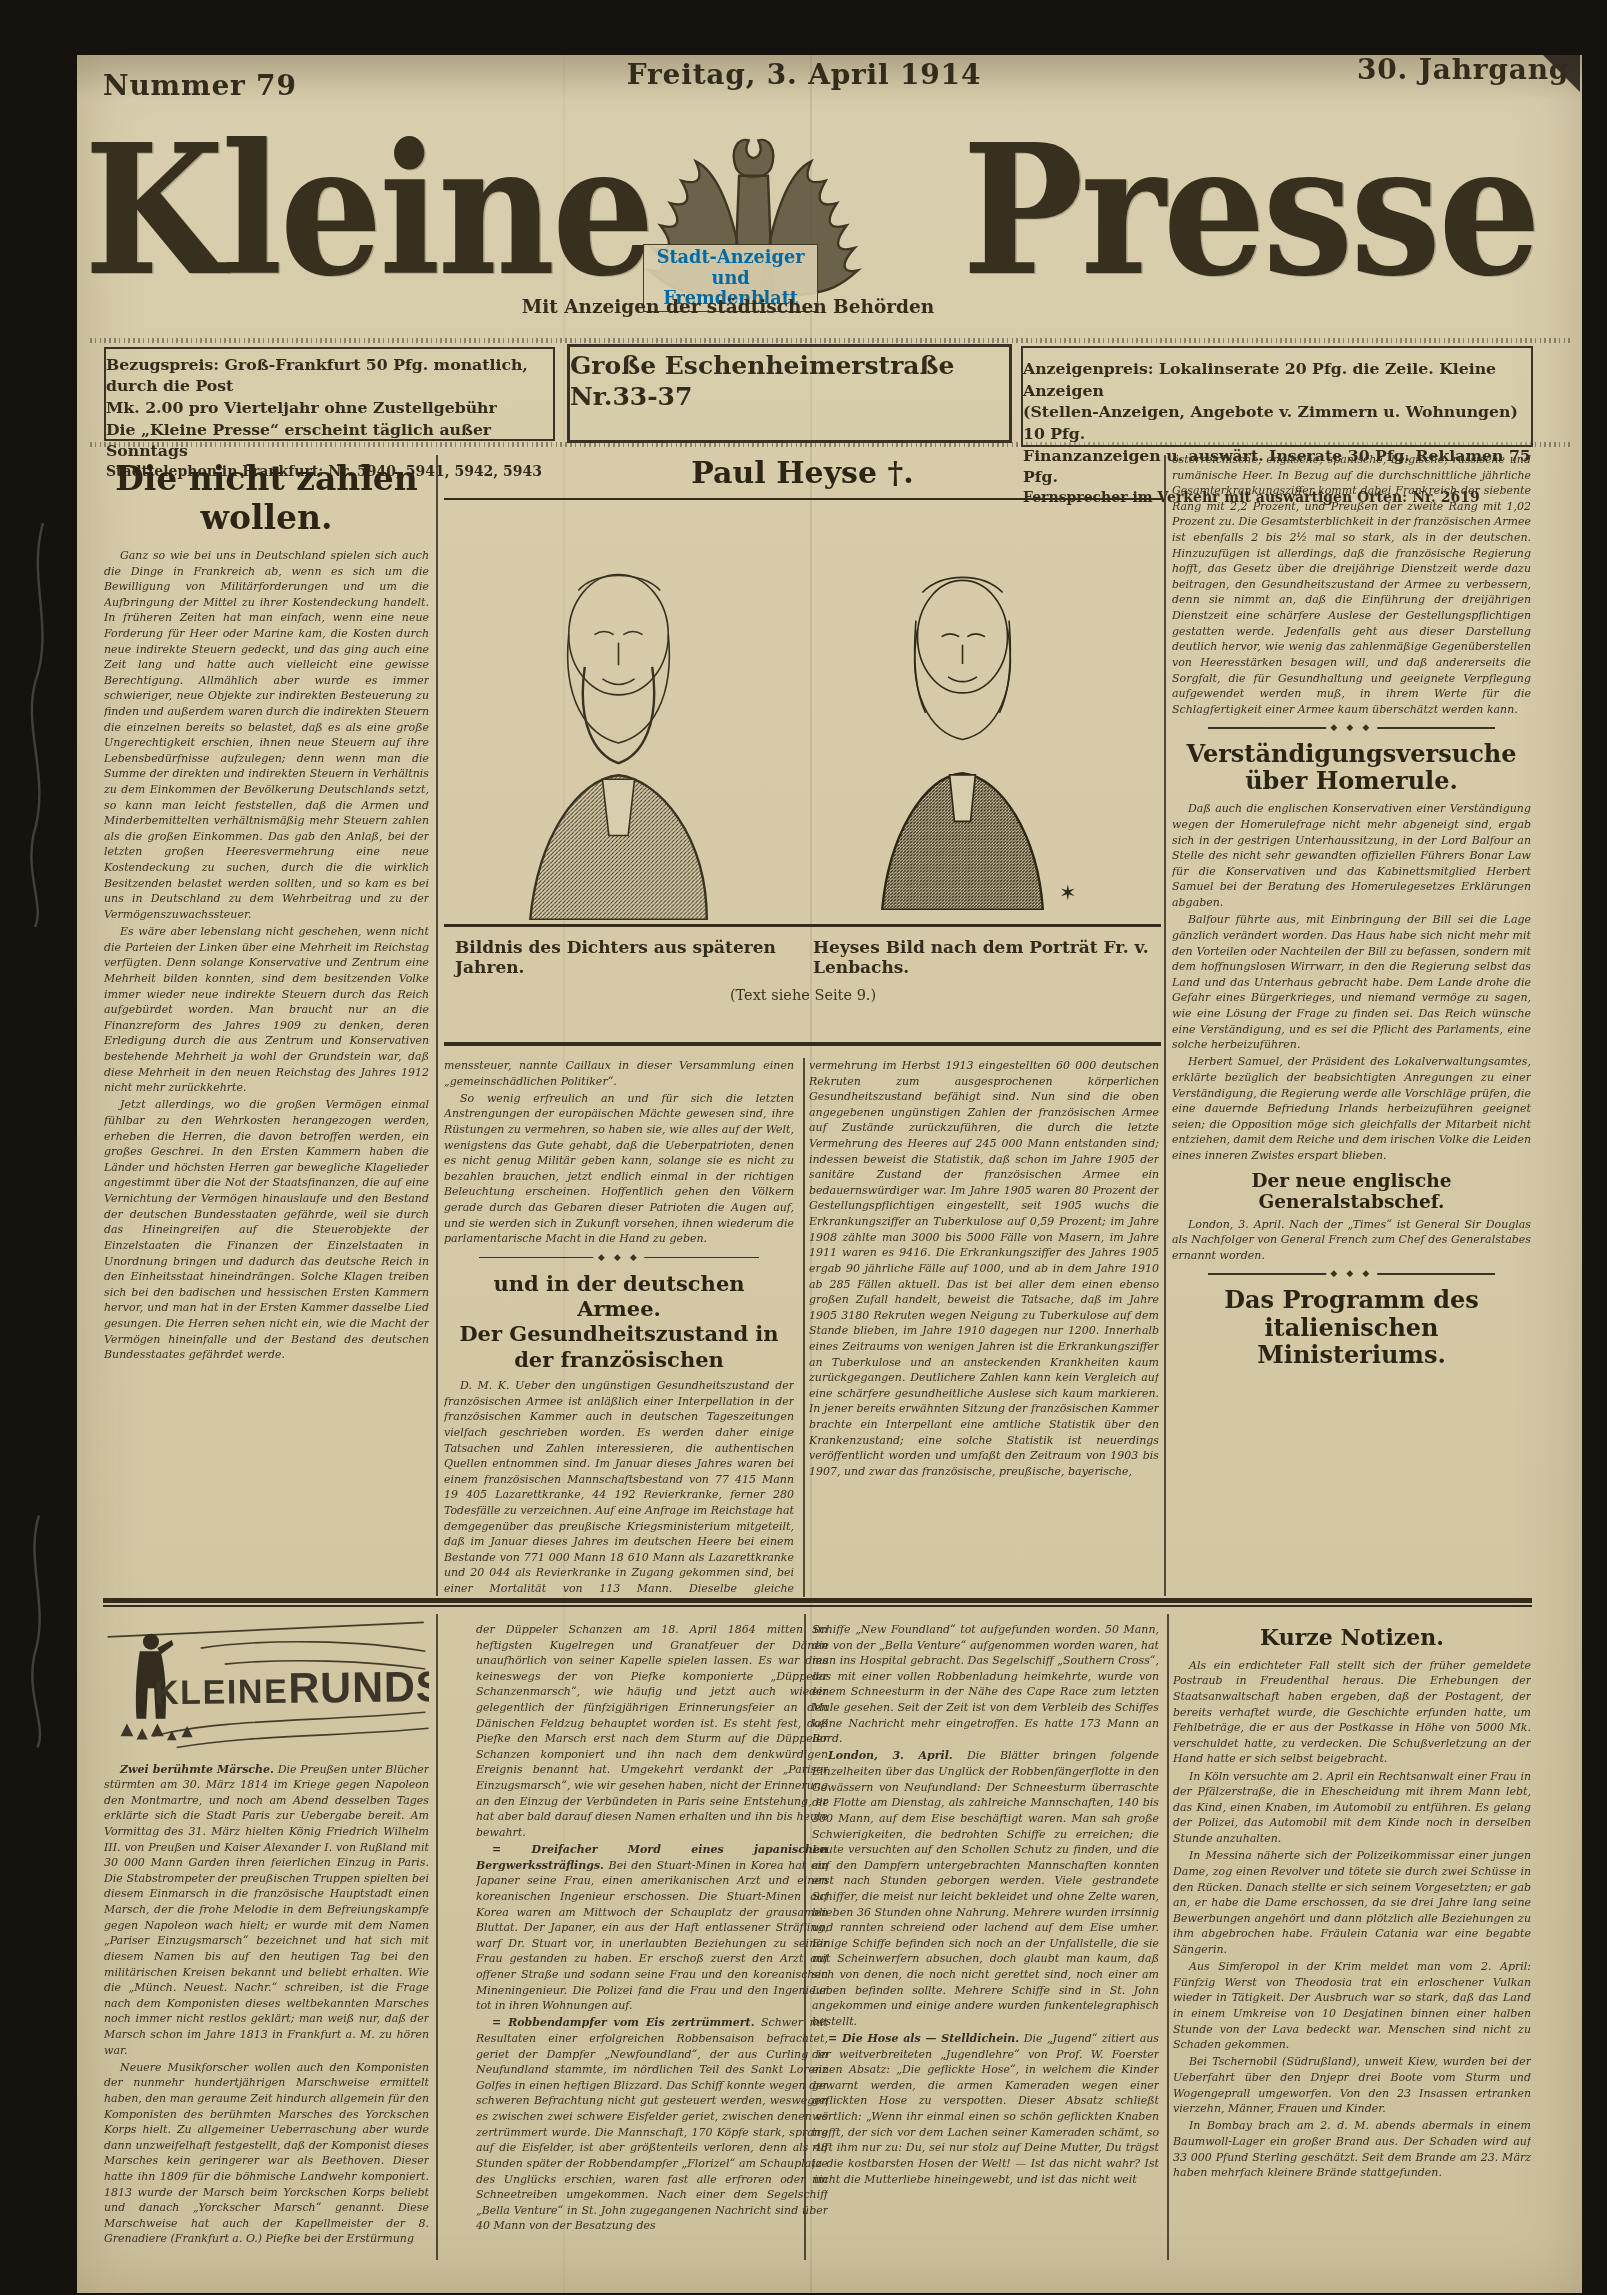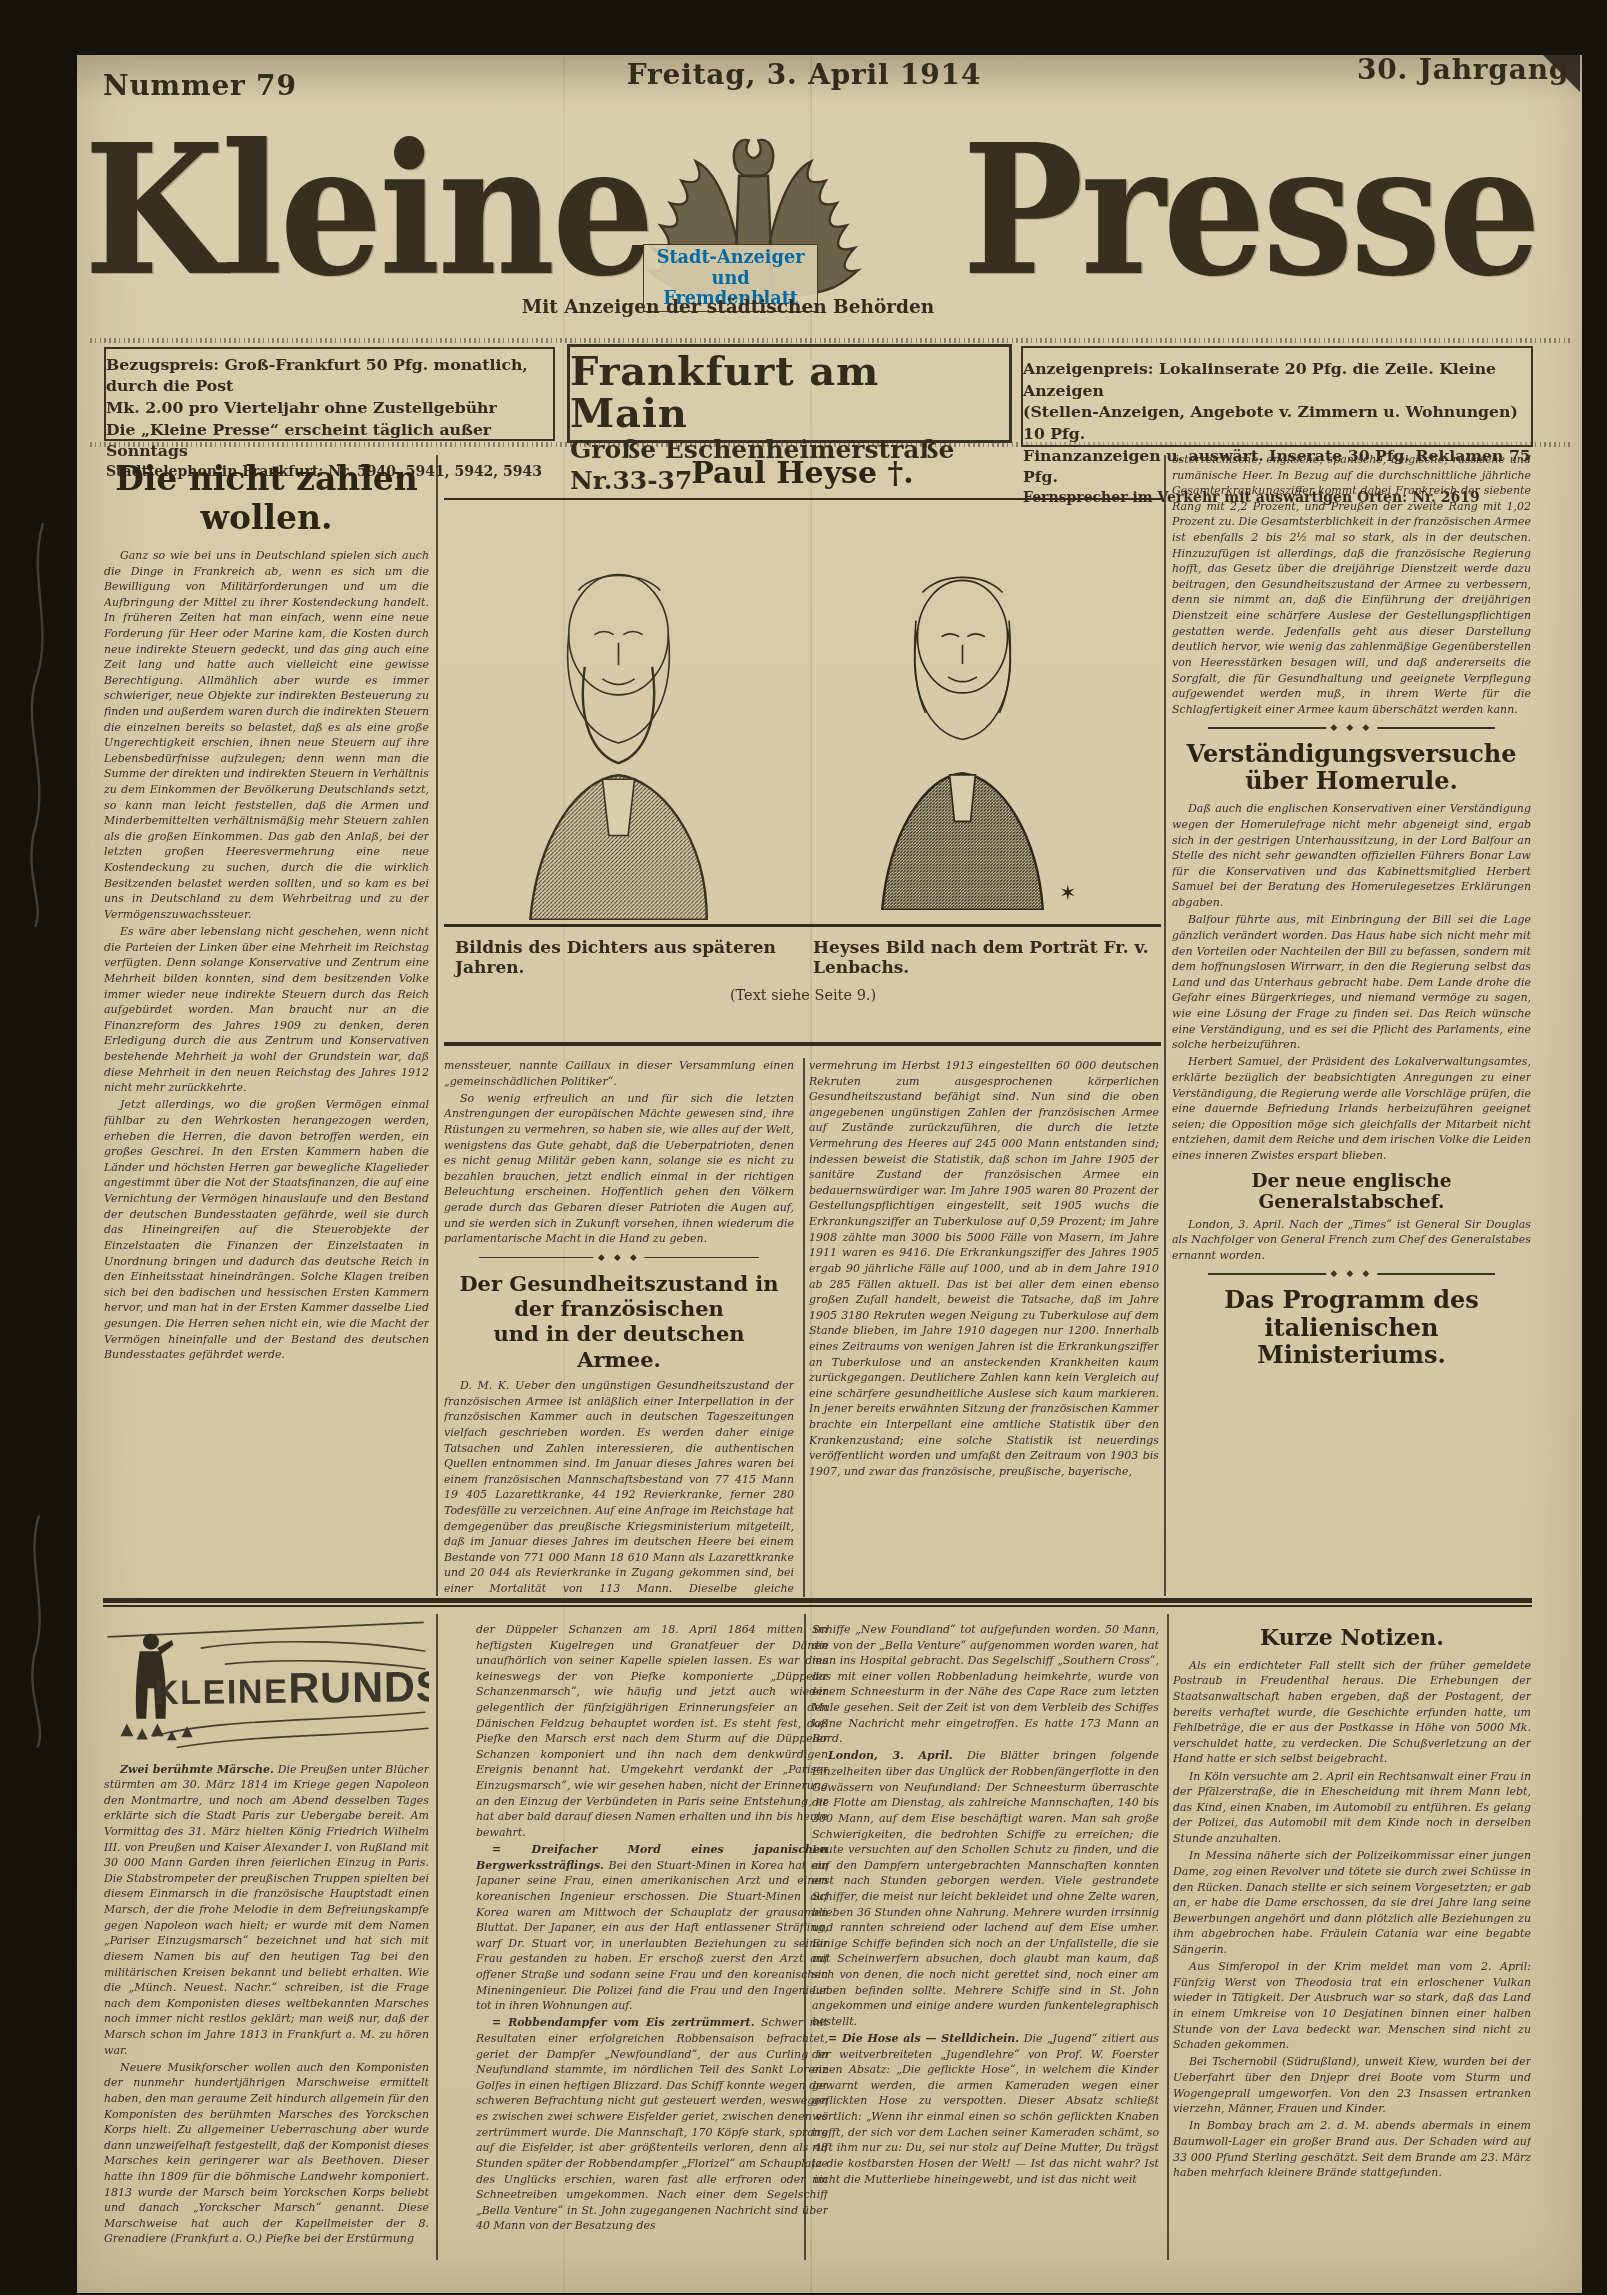--- a/index.html
+++ b/index.html
@@ -97,21 +97,20 @@
   <div class="dotstrip" style="top:442px;"></div>
 
   <div class="pbox" style="left:104px;top:347px;width:447px;height:85px;padding-top:4.8px;">
     <div class="ln">Bezugspreis: Groß-Frankfurt 50 Pfg. monatlich, durch die Post</div>
     <div class="ln">Mk. 2.00 pro Vierteljahr ohne Zustellgebühr</div>
     <div class="ln">Die „Kleine Presse“ erscheint täglich außer Sonntags</div>
     <div class="ln" style="font-size:14px;">Stadttelephon in Frankfurt: Nr. 5940, 5941, 5942, 5943</div>
   </div>
 
   <div class="pbox" style="left:567px;top:344px;width:439px;height:90px;border-width:3.2px;padding-top:3.2px;">
-    <div class="addr1">Frankfurt am Main</div>
     <div class="addr2">Große Eschenheimerstraße Nr.33-37</div>
   </div>
 
   <div class="pbox" style="left:1021px;top:346px;width:508px;height:87px;padding-top:10px;">
     <div class="ln">Anzeigenpreis: Lokalinserate 20 Pfg. die Zeile. Kleine Anzeigen</div>
     <div class="ln">(Stellen-Anzeigen, Angebote v. Zimmern u. Wohnungen) 10 Pfg.</div>
     <div class="ln">Finanzanzeigen u. auswärt. Inserate 30 Pfg. Reklamen 75 Pfg.</div>
     <div class="ln" style="font-size:14px;">Fernsprecher im Verkehr mit auswärtigen Orten: Nr. 2619</div>
   </div>
 
@@ -167,22 +166,22 @@
   <div class="caption" style="left:455px;top:937px;width:346px;">Bildnis des Dichters aus späteren Jahren.</div>
   <div class="caption" style="left:813px;top:937px;width:346px;">Heyses Bild nach dem Porträt Fr. v. Lenbachs.</div>
   <div class="note" style="left:803px;top:987px;">(Text siehe Seite 9.)</div>
   <div class="hrule" style="left:444px;top:1042px;width:717px;height:4px;"></div>
 
   <div class="col" style="left:444px;top:1058px;width:350px;height:539px;">
     <p>menssteuer, nannte Caillaux in dieser Versammlung einen „gemeinschädlichen Politiker“.</p>
     <p class="ind">So wenig erfreulich an und für sich die letzten Anstrengungen der europäischen Mächte gewesen sind, ihre Rüstungen zu vermehren, so haben sie, wie alles auf der Welt, wenigstens das Gute gehabt, daß die Ueberpatrioten, denen es nicht genug Militär geben kann, solange sie es nicht zu bezahlen brauchen, jetzt endlich einmal in der richtigen Beleuchtung erscheinen. Hoffentlich gehen den Völkern gerade durch das Gebaren dieser Patrioten die Augen auf, und sie werden sich in Zukunft vorsehen, ihnen wiederum die parlamentarische Macht in die Hand zu geben.</p>
     <div class="orn"></div>
     <div class="health-title">
+      <div>und in der deutschen Armee.</div>
       <div>Der Gesundheitszustand in der französischen</div>
-      <div>und in der deutschen Armee.</div>
     </div>
     <p class="ind">D. M. K. Ueber den ungünstigen Gesundheitszustand der französischen Armee ist anläßlich einer Interpellation in der französischen Kammer auch in deutschen Tageszeitungen vielfach geschrieben worden. Es werden daher einige Tatsachen und Zahlen interessieren, die authentischen Quellen entnommen sind. Im Januar dieses Jahres waren bei einem französischen Mannschaftsbestand von 77 415 Mann 19 405 Lazarettkranke, 44 192 Revierkranke, ferner 280 Todesfälle zu verzeichnen. Auf eine Anfrage im Reichstage hat demgegenüber das preußische Kriegsministerium mitgeteilt, daß im Januar dieses Jahres im deutschen Heere bei einem Bestande von 771 000 Mann 18 610 Mann als Lazarettkranke und 20 044 als Revierkranke in Zugang gekommen sind, bei einer Mortalität von 113 Mann. Dieselbe gleiche Heeresverwaltung hat auch amtlichen Nachrichten zufolge die gleichen Berechnungen für die polnischen Heeresklassen bestätigt. Es ist hinzuzufügen, daß nach amtlichen Nachrichten die infolge der letzten Heeres-</p>
   </div>
   <div class="col" style="left:809px;top:1058px;width:350px;height:539px;">
     <p>vermehrung im Herbst 1913 eingestellten 60 000 deutschen Rekruten zum ausgesprochenen körperlichen Gesundheitszustand befähigt sind. Nun sind die oben angegebenen ungünstigen Zahlen der französischen Armee auf Zustände zurückzuführen, die durch die letzte Vermehrung des Heeres auf 245 000 Mann entstanden sind; indessen beweist die Statistik, daß schon im Jahre 1905 der sanitäre Zustand der französischen Armee ein bedauernswürdiger war. Im Jahre 1905 waren 80 Prozent der Gestellungspflichtigen eingestellt, seit 1905 wuchs die Erkrankungsziffer an Tuberkulose auf 0,59 Prozent; im Jahre 1908 zählte man 3000 bis 5000 Fälle von Masern, im Jahre 1911 waren es 9416. Die Erkrankungsziffer des Jahres 1905 ergab 90 jährliche Fälle auf 1000, und ab in dem Jahre 1910 ab 285 Fällen aktuell. Das ist bei aller dem einen ebenso großen Zufall handelt, beweist die Tatsache, daß im Jahre 1905 3180 Rekruten wegen Neigung zu Tuberkulose auf dem Stande blieben, im Jahre 1910 dagegen nur 1200. Innerhalb eines Zeitraums von wenigen Jahren ist die Erkrankungsziffer an Tuberkulose und an ansteckenden Krankheiten kaum zurückgegangen. Deutlichere Zahlen kann kein Vergleich auf eine schärfere gesundheitliche Auslese sich kaum markieren. In jener bereits erwähnten Sitzung der französischen Kammer brachte ein Interpellant eine amtliche Statistik über den Krankenzustand; eine solche Statistik ist neuerdings veröffentlicht worden und umfaßt den Zeitraum von 1903 bis 1907, und zwar das französische, preußische, bayerische,</p>
   </div>
 
   <div class="col" style="left:1172px;top:452px;width:359px;height:1145px;">
     <p>österreichische, englische, spanische, belgische, russische und rumänische Heer. In Bezug auf die durchschnittliche jährliche Gesamterkrankungsziffer kommt dabei Frankreich der siebente Rang mit 2,2 Prozent, und Preußen der zweite Rang mit 1,02 Prozent zu. Die Gesamtsterblichkeit in der französischen Armee ist ebenfalls 2 bis 2½ mal so stark, als in der deutschen. Hinzuzufügen ist allerdings, daß die französische Regierung hofft, das Gesetz über die dreijährige Dienstzeit werde dazu beitragen, den Gesundheitszustand der Armee zu verbessern, denn sie nimmt an, daß die Einführung der dreijährigen Dienstzeit eine schärfere Auslese der Gestellungspflichtigen gestatten werde. Jedenfalls geht aus dieser Darstellung deutlich hervor, wie wenig das zahlenmäßige Gegenüberstellen von Heeresstärken besagen will, und daß andererseits die Sorgfalt, die für Gesundhaltung und geeignete Verpflegung aufgewendet werden muß, in ihrem Werte für die Schlagfertigkeit einer Armee kaum überschätzt werden kann.</p>
     <div class="orn"></div>

